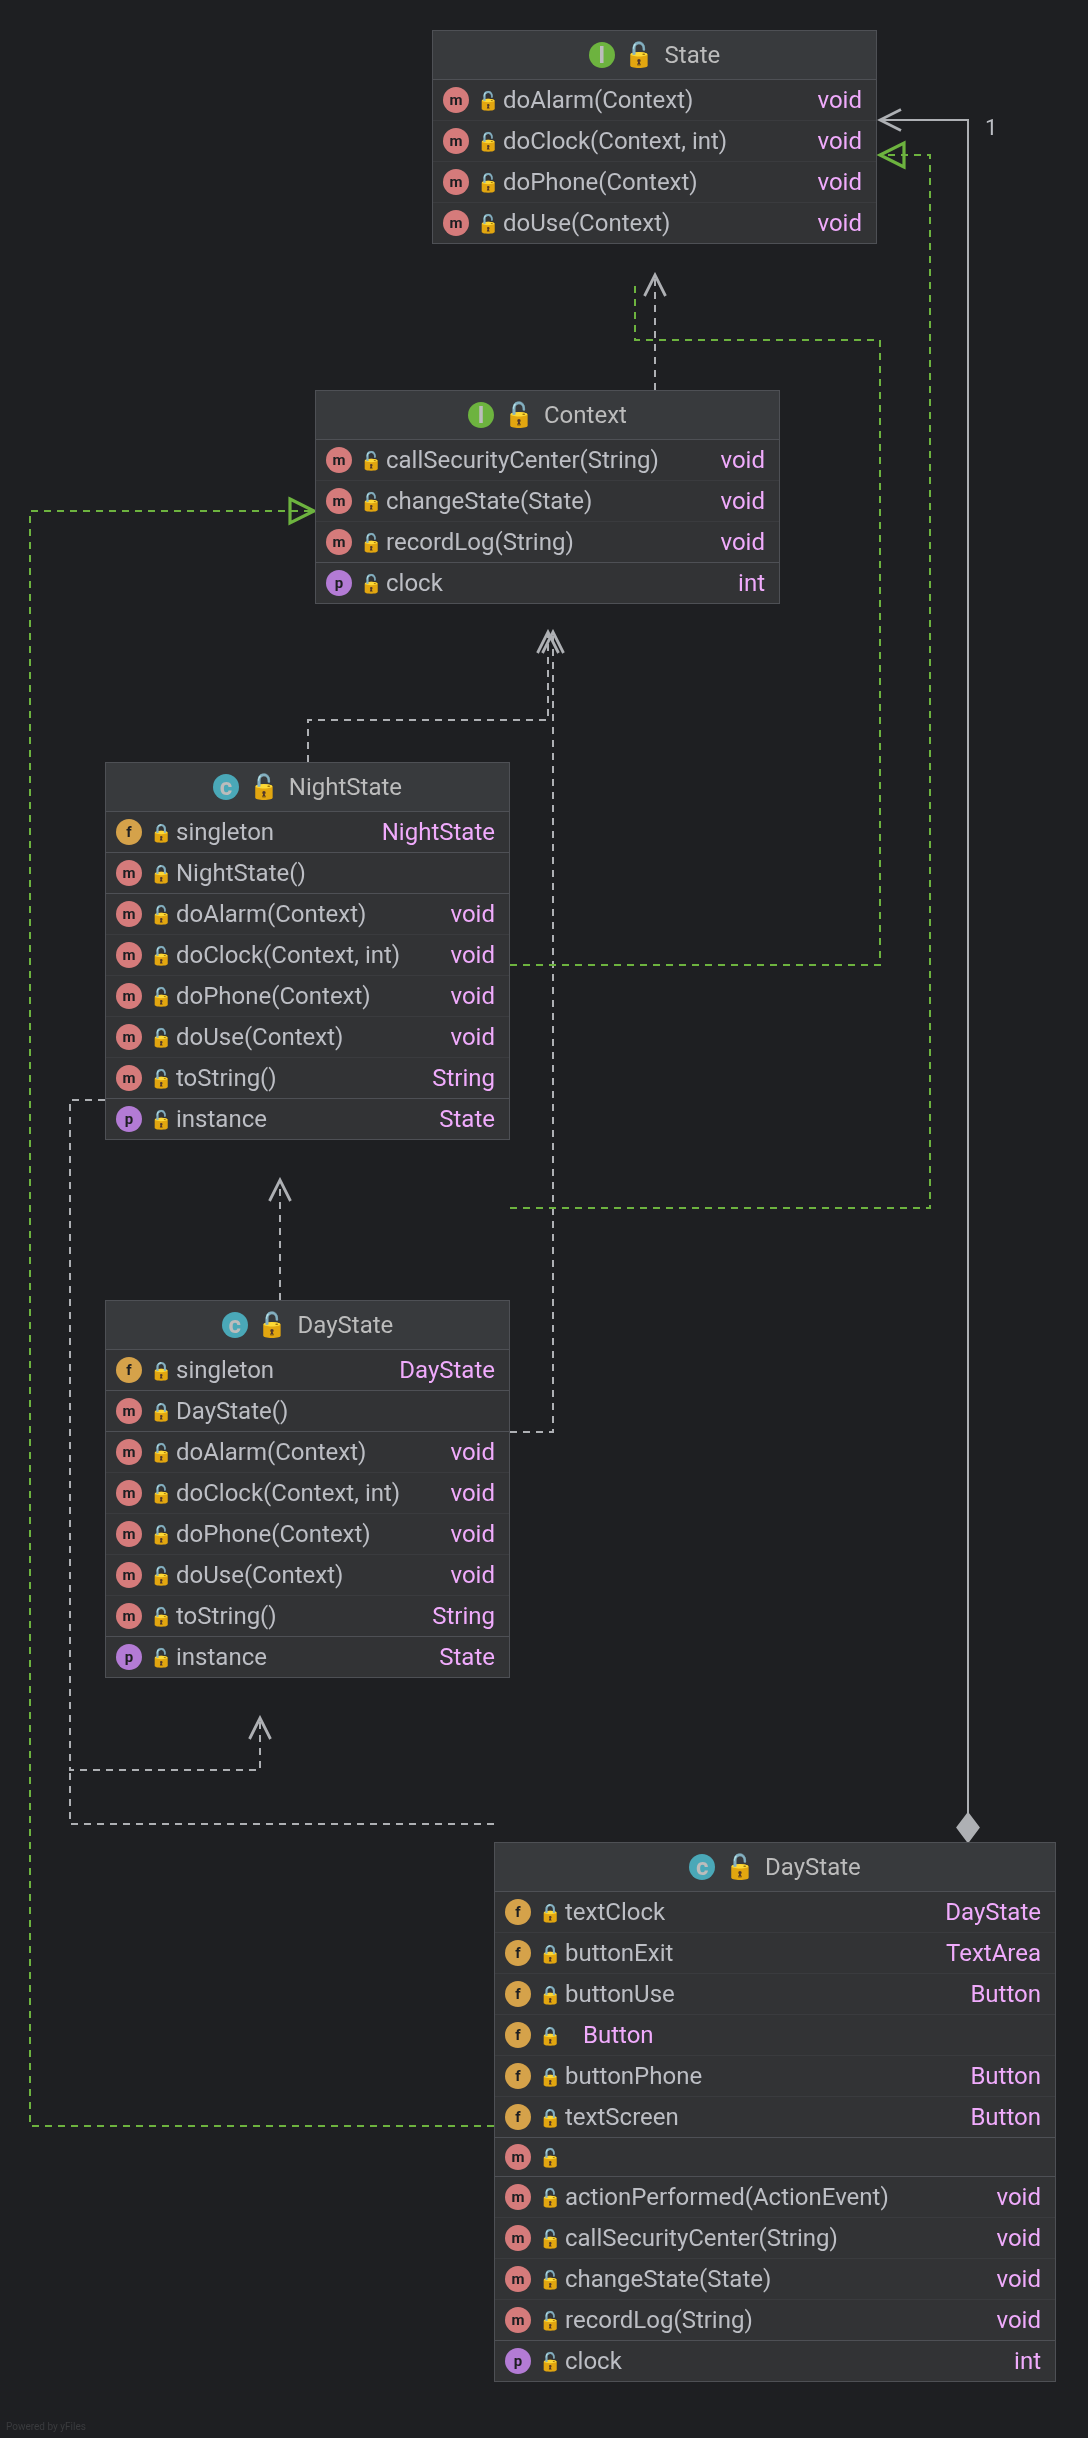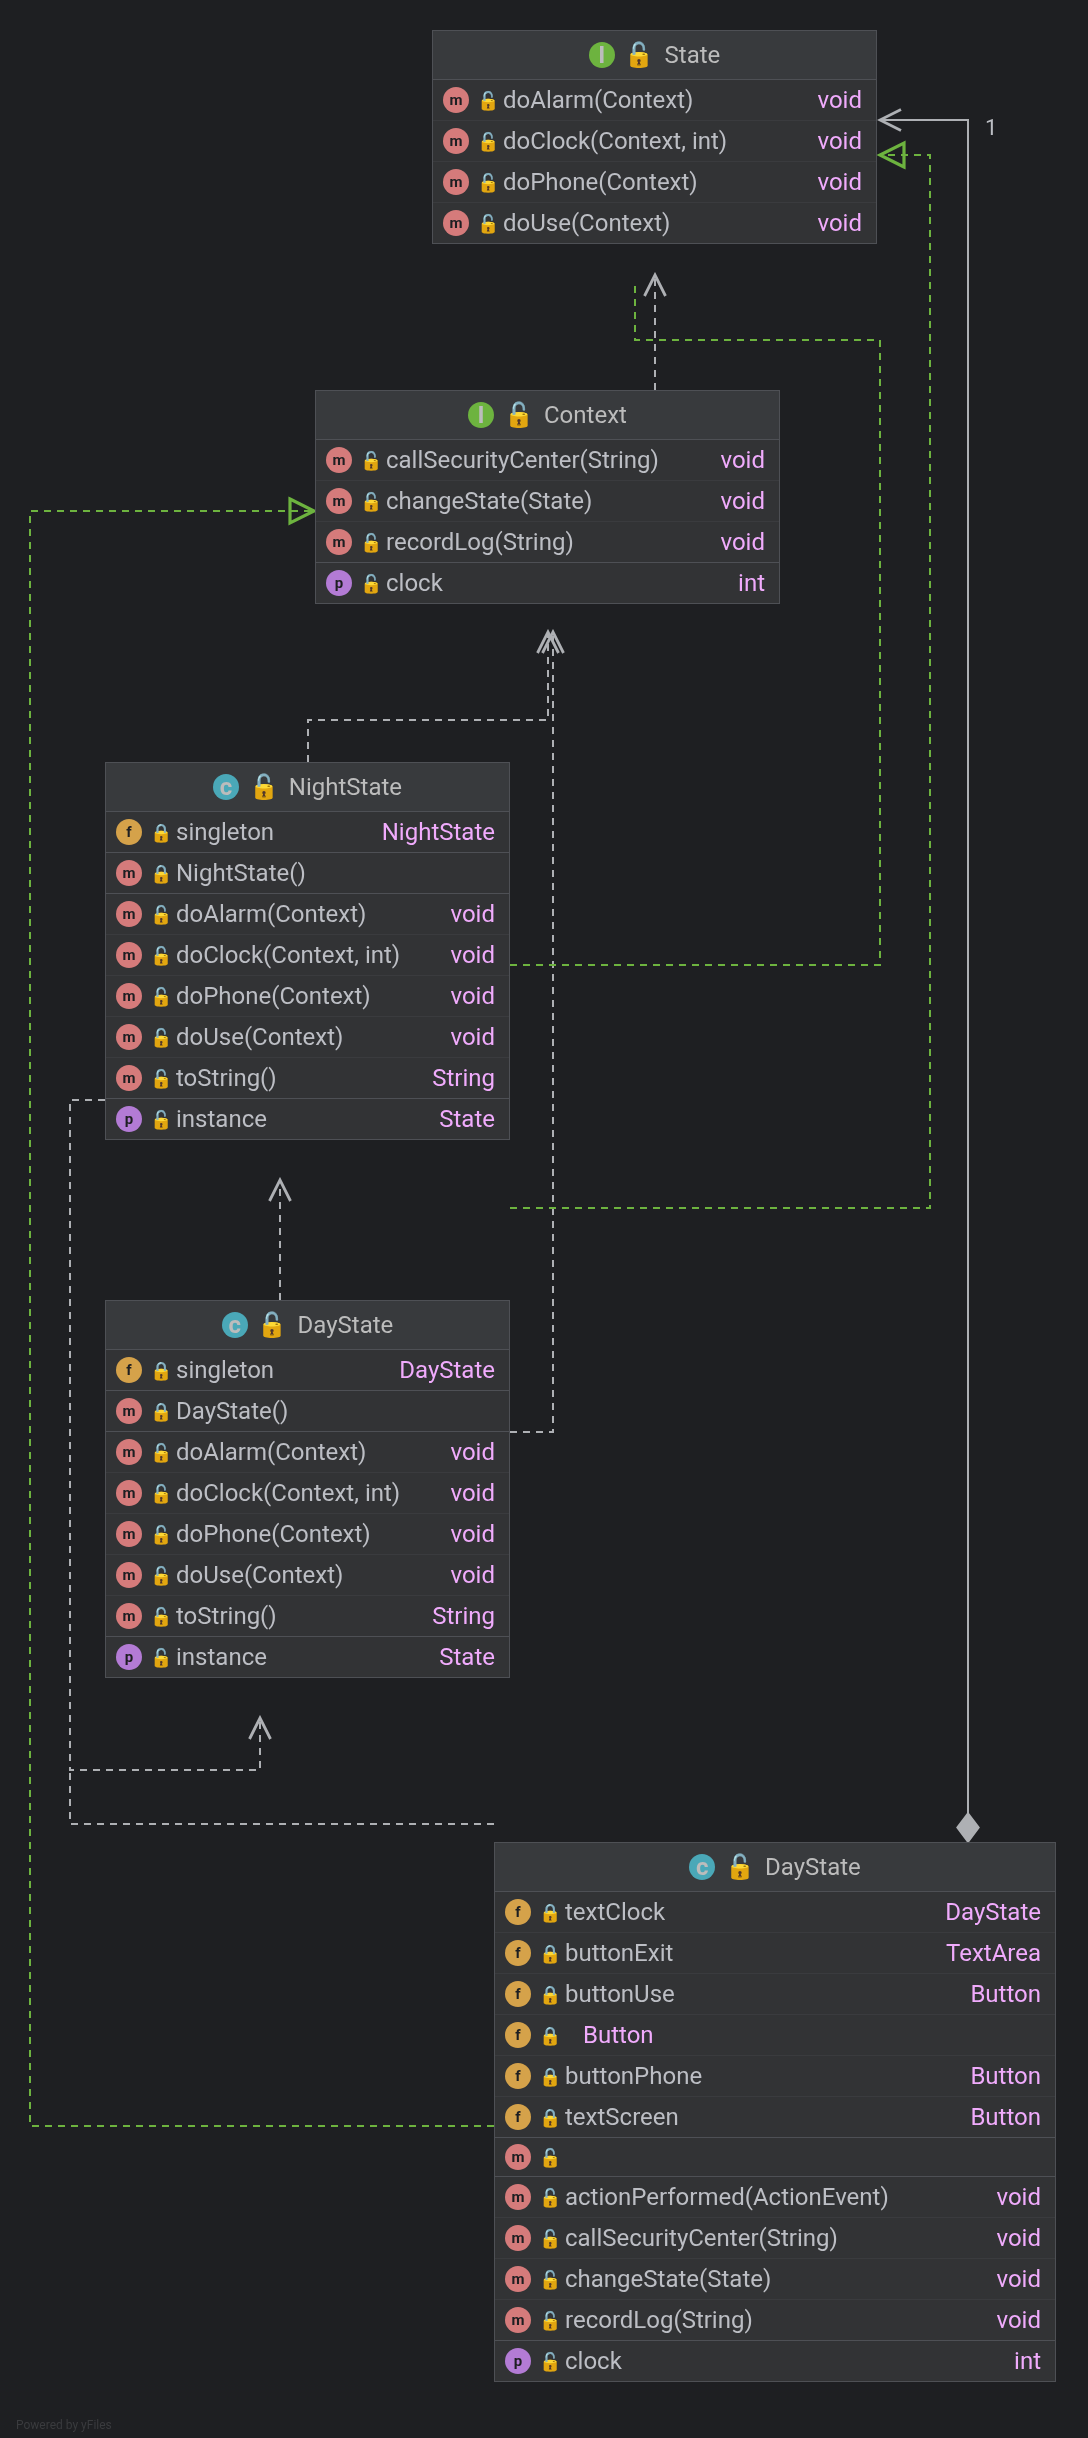--- a/index.html
+++ b/index.html
@@ -49,22 +49,22 @@
   .row .type  { flex: 0 0 auto; white-space: nowrap; color: #f0abfc; padding-left: 18px; }
   
   .b-interface { background: #6db33f; }  
   .b-class     { background: #4aa8b8; }  
   .b-method    { background: #d57b7b; }  
   .b-field     { background: #d5a24a; }  
   .b-prop      { background: #b37bd5; }  
   .vis-open   { color: #6db33f; }   
   .vis-closed { color: #d57b7b; }   
   .footer-note {
-    position: absolute; left: 16px; bottom: 6px;
-    font-size: 12px; color: #3a3b3e;
+    position: absolute; left: 6px; bottom: 6px;
+    font-size: 10px; color: #3a3b3e;
   }
 </style>
 </head>
 <body>
 
 <svg class="canvas">
   <defs>
     <marker id="arrow-open-gray" viewBox="0 0 16 16" refX="14" refY="8" markerWidth="14" markerHeight="14" orient="auto">
       <path d="M2,2 L14,8 L2,14" fill="none" stroke="#aeb0b4" stroke-width="1.6"></path>
     </marker>

